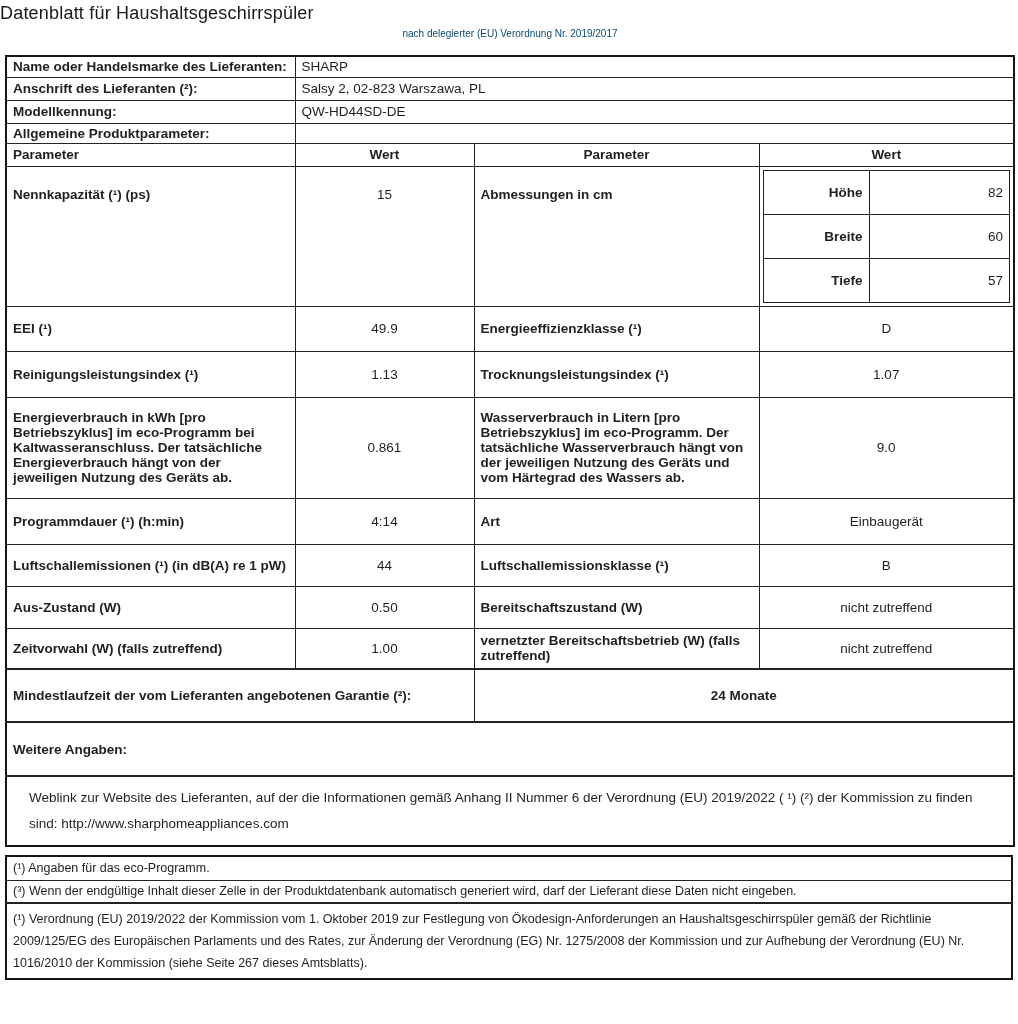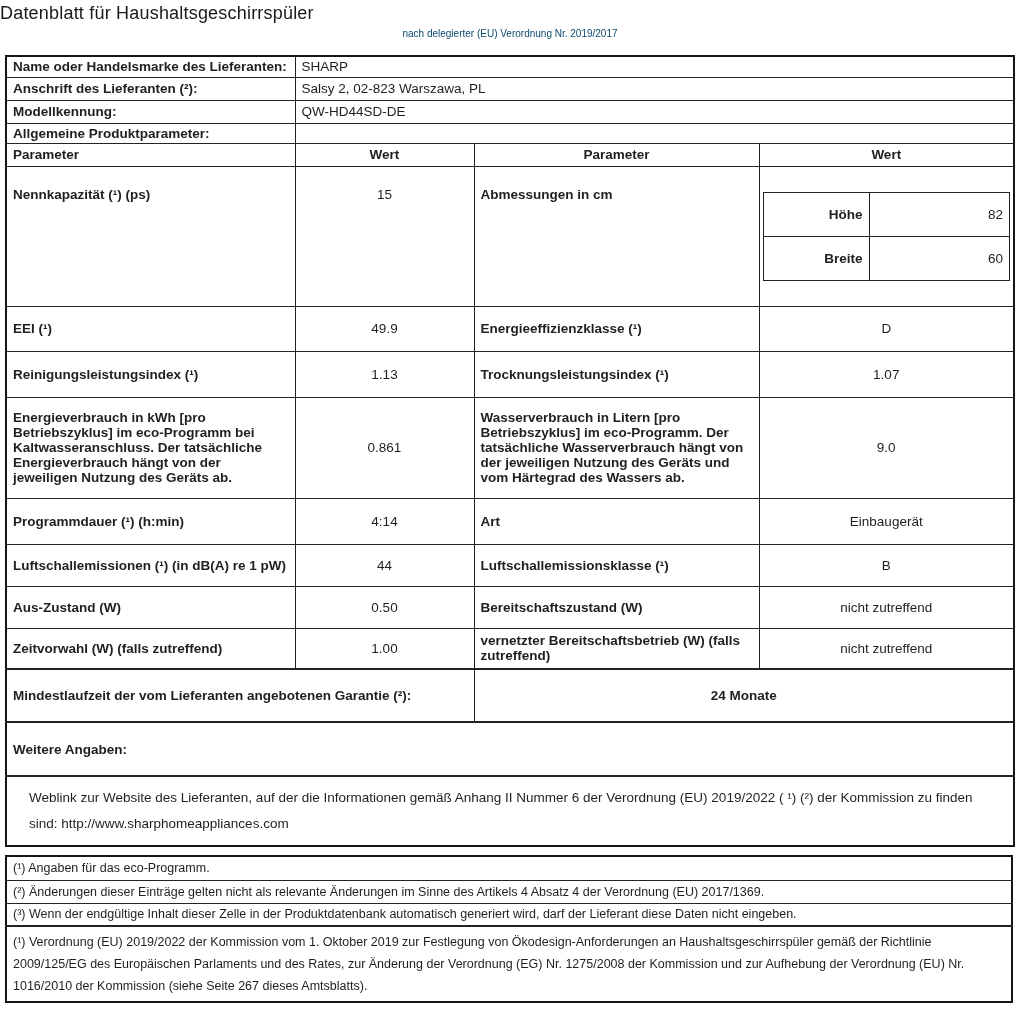--- a/index.html
+++ b/index.html
@@ -137,20 +137,24 @@
               </colgroup>
           <tbody>
                 <tr>
             <td class="lbl">Höhe</td>
             <td class="ctr">82</td>
           </tr>
           <tr>
             <td class="lbl">Breite</td>
             <td class="ctr">60</td>
           </tr>
+          <tr>
+            <td class="lbl">Tiefe</td>
+            <td class="ctr">57</td>
+          </tr>
         </tbody>
             </table>
       </td>
     </tr>
 
     <tr style="height:45px">
       <td class="lbl">EEI (¹)</td>
       <td class="ctr">49.9</td>
       <td class="lbl">Energieeffizienzklasse (¹)</td>
       <td class="ctr">D</td>
@@ -212,23 +216,20 @@
     </tr>
   </tbody>
     </table>
 
   <table class="footnotes">
     <tbody>
         <tr style="height:24px">
       <td>(¹) Angaben für das eco-Programm.</td>
     </tr>
     <tr style="height:23px">
-      <td>(²) Änderungen dieser Einträge gelten nicht als relevante Änderungen im Sinne des Artikels 4 Absatz 4 der Verordnung (EU) 2017/1369.</td>
-    </tr>
-    <tr style="height:23px">
       <td>(³) Wenn der endgültige Inhalt dieser Zelle in der Produktdatenbank automatisch generiert wird, darf der Lieferant diese Daten nicht eingeben.</td>
     </tr>
     <tr class="fn-thick" style="height:62px">
       <td class="fn-long">(¹) Verordnung (EU) 2019/2022 der Kommission vom 1. Oktober 2019 zur Festlegung von Ökodesign-Anforderungen an Haushaltsgeschirrspüler gemäß der Richtlinie 2009/125/EG des Europäischen Parlaments und des Rates, zur Änderung der Verordnung (EG) Nr. 1275/2008 der Kommission und zur Aufhebung der Verordnung (EU) Nr. 1016/2010 der Kommission (siehe Seite 267 dieses Amtsblatts).</td>
     </tr>
   </tbody>
     </table>
 
 </div>
 

